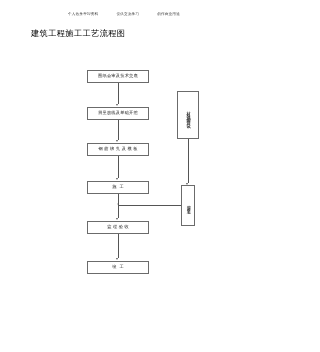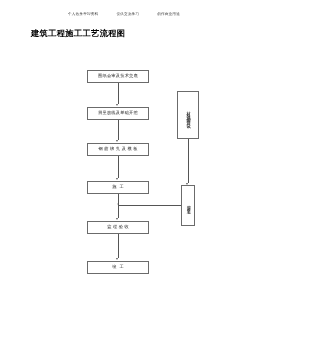--- a/index.html
+++ b/index.html
@@ -32,21 +32,21 @@
     white-space: nowrap;
   }
   .doc-header span { display: inline-block; }
 
   
   .doc-title {
     position: absolute;
     left: 31px;
     top: 29px;
     font-size: 8.2px;
-    font-weight: bold;
+    font-weight: normal;
     letter-spacing: 0.4px;
     line-height: 1;
     color: #000;
     white-space: nowrap;
   }
 
   
   .canvas {
     position: absolute;
     left: 0;

